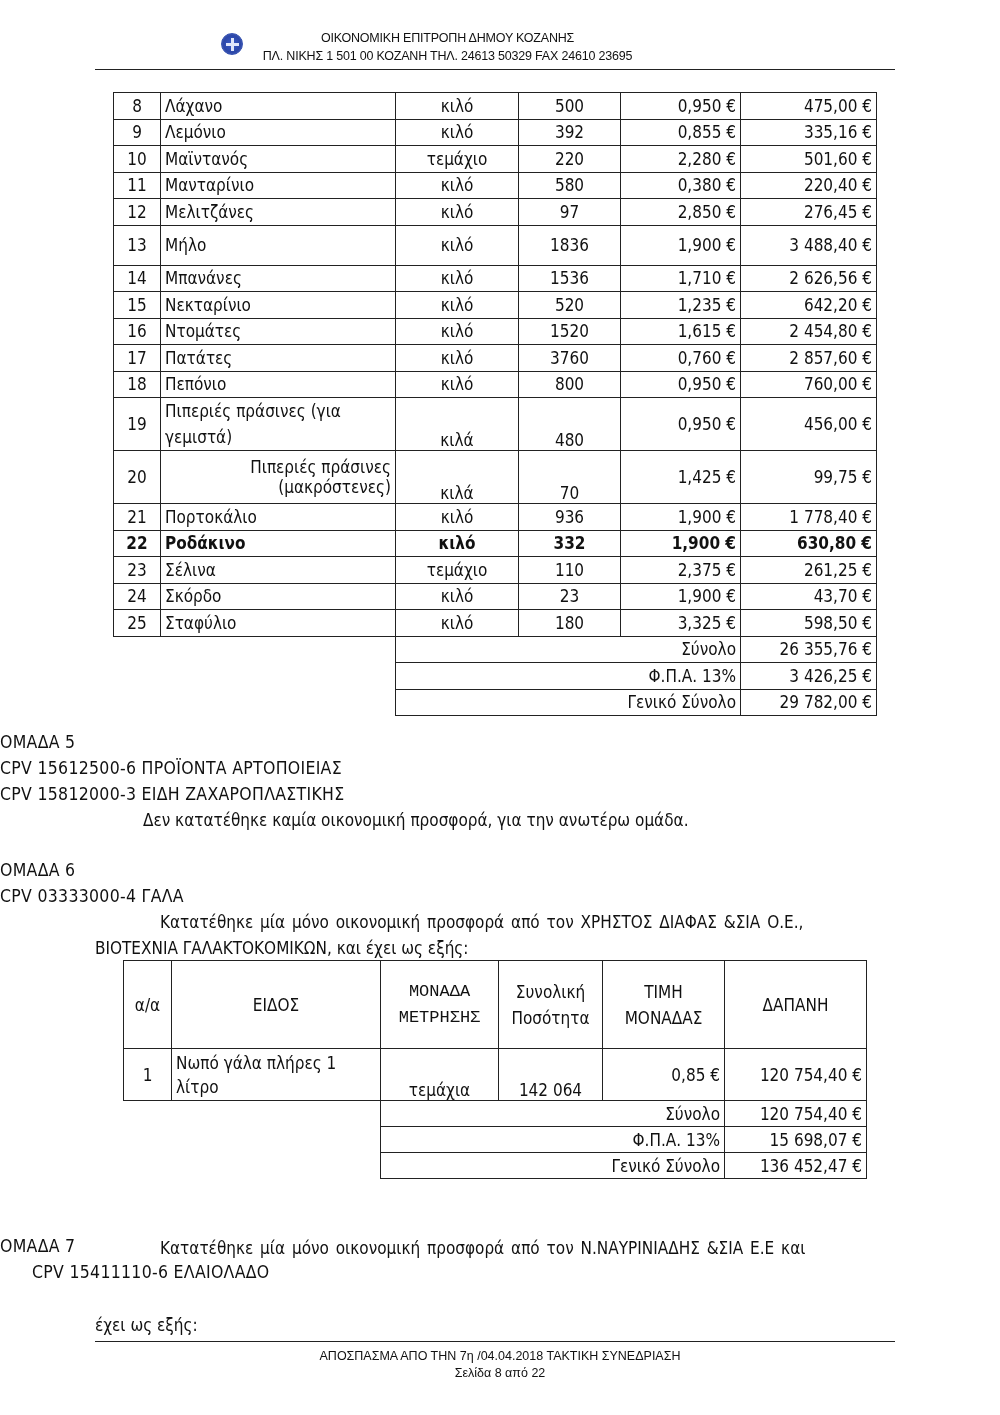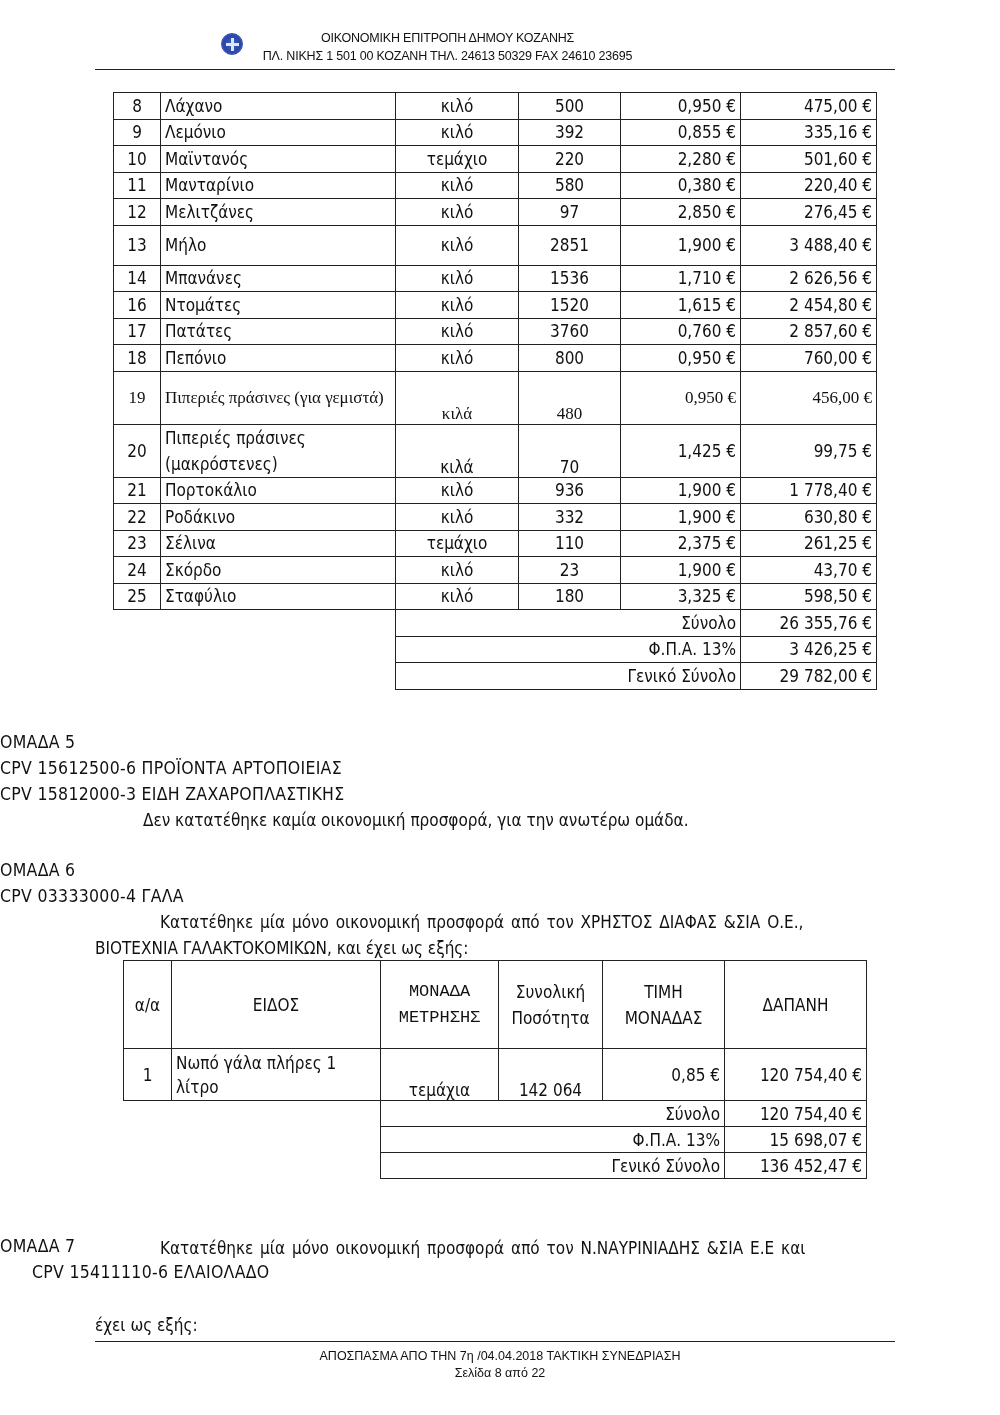--- a/index.html
+++ b/index.html
@@ -77,33 +77,41 @@
         <td class="l">Μελιτζάνες</td>
         <td class="c">κιλό</td>
         <td class="c">97</td>
         <td class="r">2,850 €</td>
         <td class="r">276,45 €</td>
       </tr>
       <tr style="height: 40px;">
         <td class="c">13</td>
         <td class="l">Μήλο</td>
         <td class="c">κιλό</td>
-        <td class="c">2851</td>
+        <td class="c">1836</td>
         <td class="r">1,900 €</td>
         <td class="r">3 488,40 €</td>
       </tr>
       <tr style="height: 26.5px;">
         <td class="c">14</td>
         <td class="l">Μπανάνες</td>
         <td class="c">κιλό</td>
         <td class="c">1536</td>
         <td class="r">1,710 €</td>
         <td class="r">2 626,56 €</td>
       </tr>
       <tr style="height: 26.5px;">
+        <td class="c">15</td>
+        <td class="l">Νεκταρίνιο</td>
+        <td class="c">κιλό</td>
+        <td class="c">520</td>
+        <td class="r">1,235 €</td>
+        <td class="r">642,20 €</td>
+      </tr>
+      <tr style="height: 26.5px;">
         <td class="c">16</td>
         <td class="l">Ντομάτες</td>
         <td class="c">κιλό</td>
         <td class="c">1520</td>
         <td class="r">1,615 €</td>
         <td class="r">2 454,80 €</td>
       </tr>
       <tr style="height: 26.5px;">
         <td class="c">17</td>
         <td class="l">Πατάτες</td>
@@ -113,45 +121,45 @@
         <td class="r">2 857,60 €</td>
       </tr>
       <tr style="height: 26.5px;">
         <td class="c">18</td>
         <td class="l">Πεπόνιο</td>
         <td class="c">κιλό</td>
         <td class="c">800</td>
         <td class="r">0,950 €</td>
         <td class="r">760,00 €</td>
       </tr>
-      <tr style="height: 53px; font-family: Liberation Serif, serif;">
+      <tr style="height: 53px;">
         <td class="c">19</td>
         <td class="l wrap" style="line-height: 26px;">Πιπεριές πράσινες (για γεμιστά)</td>
         <td class="c vb">κιλά</td>
         <td class="c vb">480</td>
         <td class="r">0,950 €</td>
         <td class="r">456,00 €</td>
       </tr>
       <tr style="height: 53px;">
         <td class="c">20</td>
-        <td class="l wrap" style="line-height: 26px;">Πιπεριές πράσινες (μακρόστενες)</td>
+        <td class="l wrap" style="line-height: 20px; text-align: right;">Πιπεριές πράσινες (μακρόστενες)</td>
         <td class="c vb">κιλά</td>
         <td class="c vb">70</td>
         <td class="r">1,425 €</td>
         <td class="r">99,75 €</td>
       </tr>
       <tr style="height: 26.5px;">
         <td class="c">21</td>
         <td class="l">Πορτοκάλιο</td>
         <td class="c">κιλό</td>
         <td class="c">936</td>
         <td class="r">1,900 €</td>
         <td class="r">1 778,40 €</td>
       </tr>
-      <tr style="height: 26.5px;">
+      <tr style="height: 26.5px; font-weight: bold;">
         <td class="c">22</td>
         <td class="l">Ροδάκινο</td>
         <td class="c">κιλό</td>
         <td class="c">332</td>
         <td class="r">1,900 €</td>
         <td class="r">630,80 €</td>
       </tr>
       <tr style="height: 26.5px;">
         <td class="c">23</td>
         <td class="l">Σέλινα</td>

